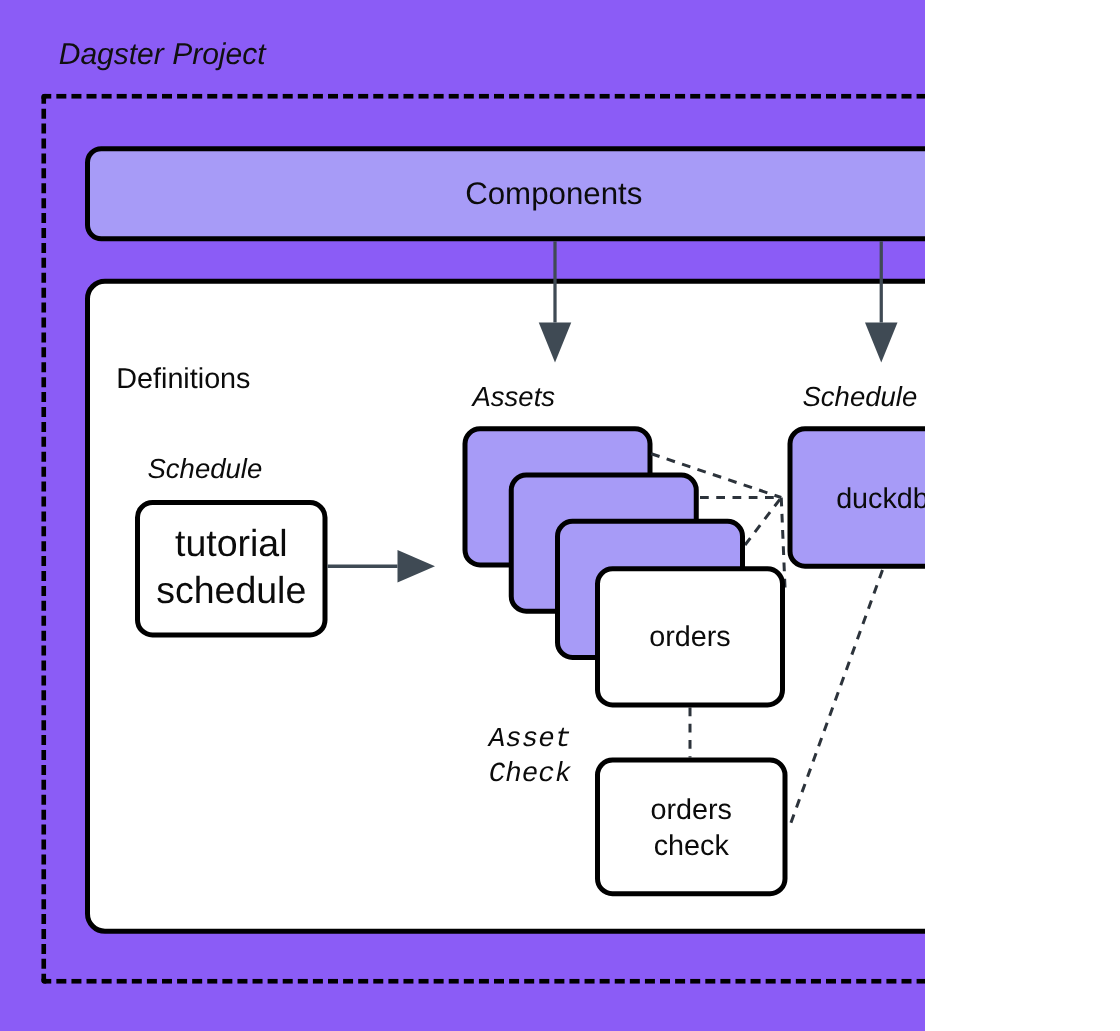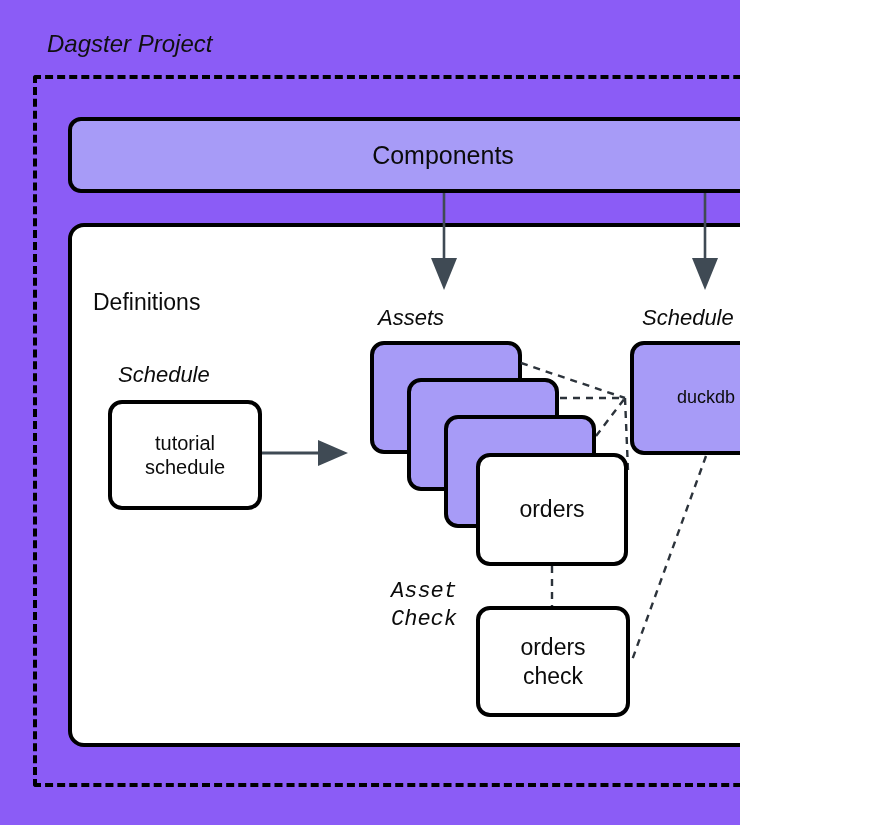--- a/index.html
+++ b/index.html
@@ -99,25 +99,25 @@
   }
   #asset-card-1 { left: 370px; top: 341px; width: 152px; height: 113px; z-index: 3; }
   #asset-card-2 { left: 407px; top: 378px; width: 152px; height: 113px; z-index: 4; }
   #asset-card-3 { left: 444px; top: 415px; width: 152px; height: 113px; z-index: 5; }
   #orders-aggregation-node {
     left: 476px; top: 453px; width: 152px; height: 113px;
     font-size: 23px; z-index: 6;
   }
   #duckdb-node {
     left: 630px; top: 341px; width: 152px; height: 114px;
-    font-size: 18px; z-index: 3;
+    font-size: 23px; z-index: 3;
   }
   #tutorial-schedule-node {
     left: 108px; top: 400px; width: 154px; height: 110px;
-    font-size: 20px; z-index: 3;
+    font-size: 30px; z-index: 3;
   }
   #orders-check-node {
     left: 476px; top: 606px; width: 154px; height: 111px;
     font-size: 23px; z-index: 6;
   }
   #assets-label   { left: 378px; top: 305px; font-size: 22px; }
   #resource-label { left: 642px; top: 305px; font-size: 22px; }
   #schedule-label { left: 118px; top: 362px; font-size: 22px; }
   #asset-check-label {
     left: 391px; top: 578px; font-size: 22px;

